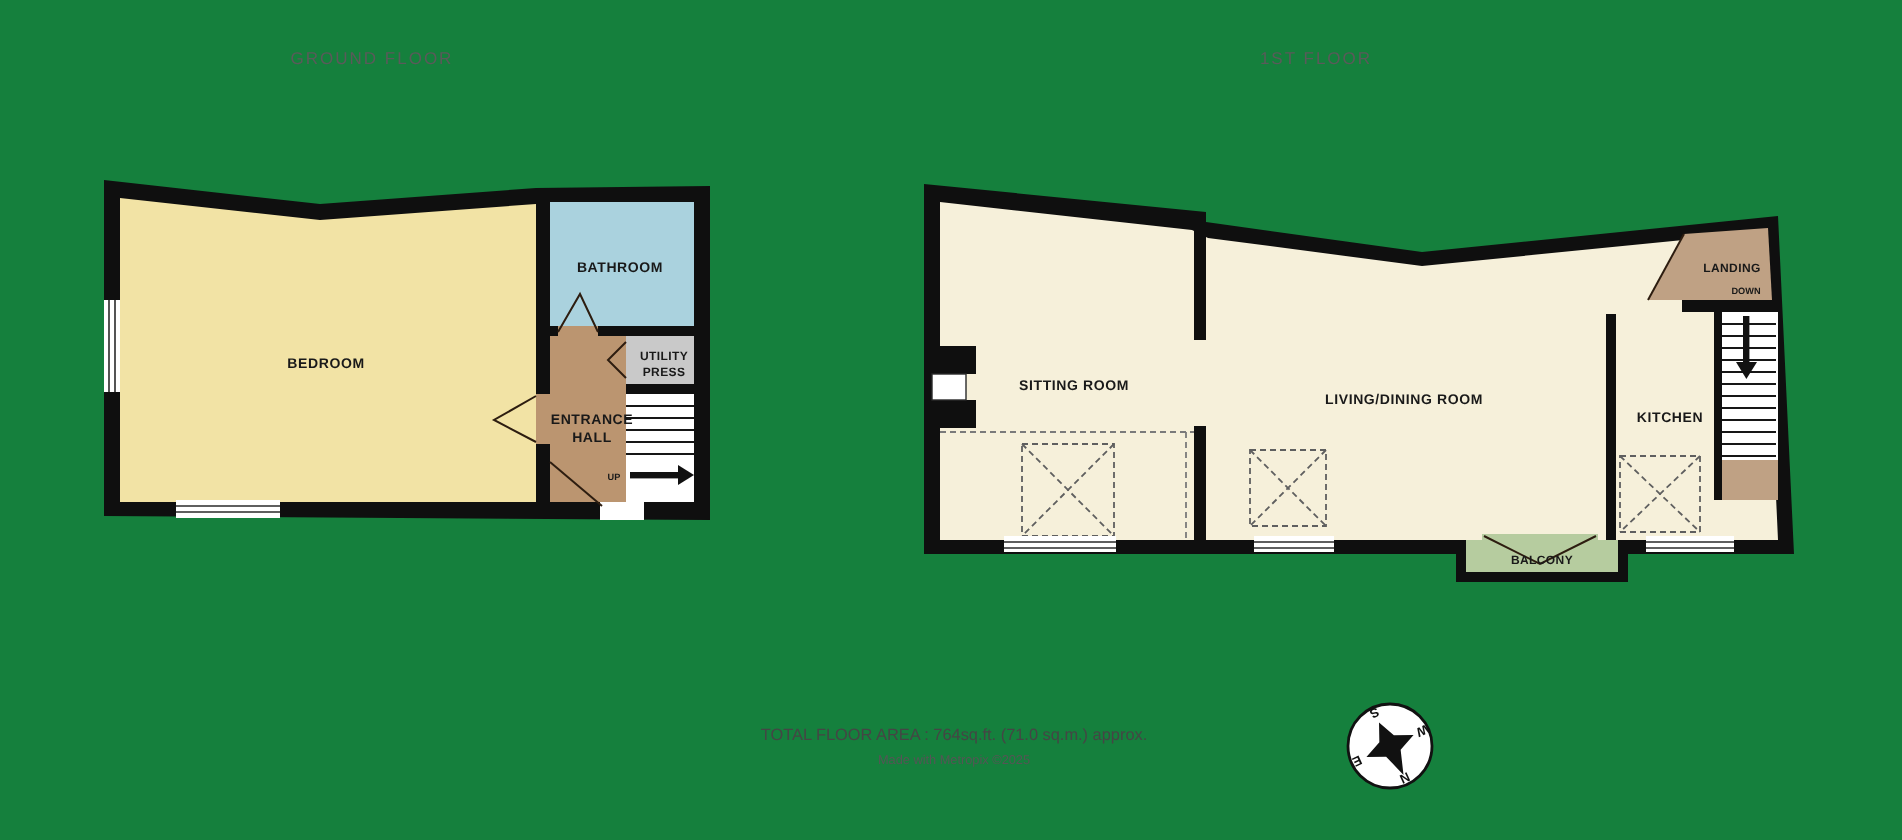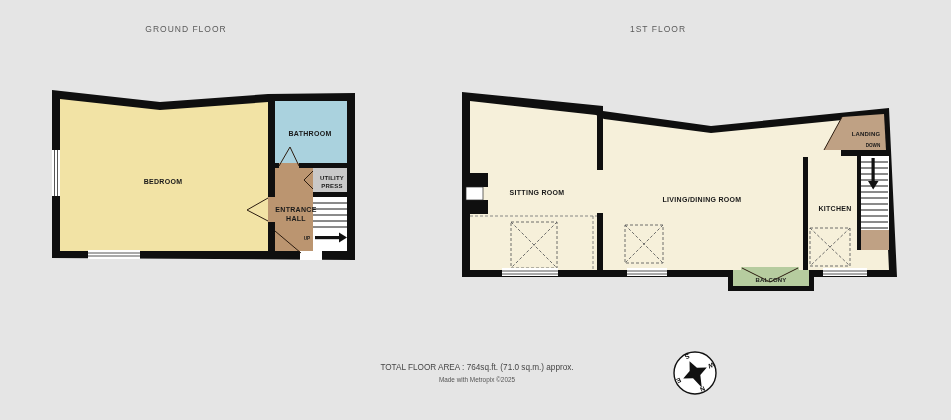--- a/index.html
+++ b/index.html
@@ -1,16 +1,16 @@
 <!DOCTYPE html>
 <html><head>
 <meta charset="utf-8">
 <style>
   html,body{margin:0;padding:0;background:#ffffff;}
-  .canvas{position:relative;width:951px;height:420px;background:#e5e5e5;overflow:hidden;
+  .canvas{position:relative;width:951px;height:420px;background:#15803d;overflow:hidden;
           font-family:"Liberation Sans",sans-serif;}
   svg{position:absolute;left:0;top:0;}
   .floor-title{font-family:"Liberation Sans",sans-serif;font-size:8.5px;fill:#5a5a5a;letter-spacing:1px;}
   .lbl{font-family:"Liberation Sans",sans-serif;font-weight:bold;fill:#191919;}
   .lbl7{font-size:7px;letter-spacing:0.3px;}
   .lbl6{font-size:6px;letter-spacing:0.2px;}
   .lbl45{font-size:4.6px;}
   .footer-main{font-family:"Liberation Sans",sans-serif;font-size:8.2px;fill:#454545;}
   .footer-sub{font-family:"Liberation Sans",sans-serif;font-size:6.4px;fill:#555555;}
   .compass-letter{font-family:"Liberation Sans",sans-serif;font-size:6.5px;font-weight:bold;fill:#111;}

